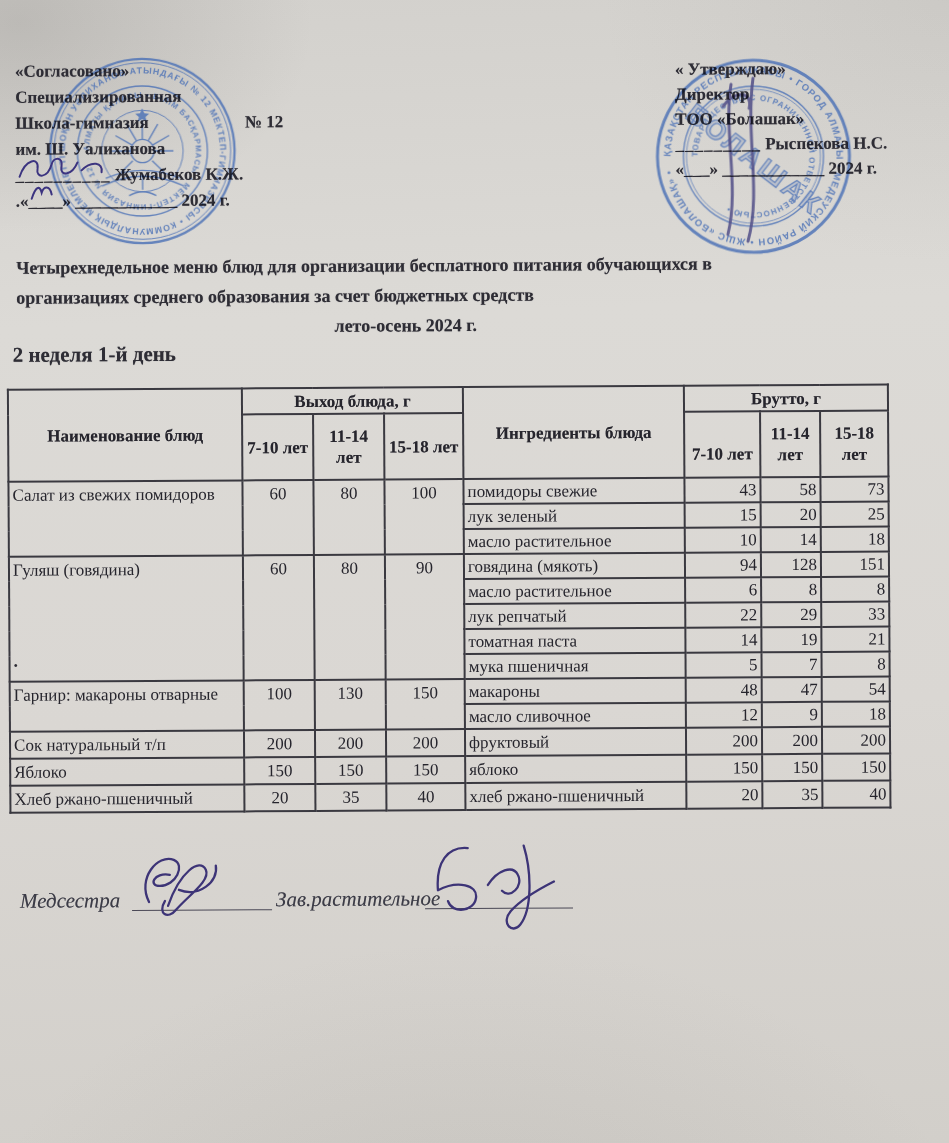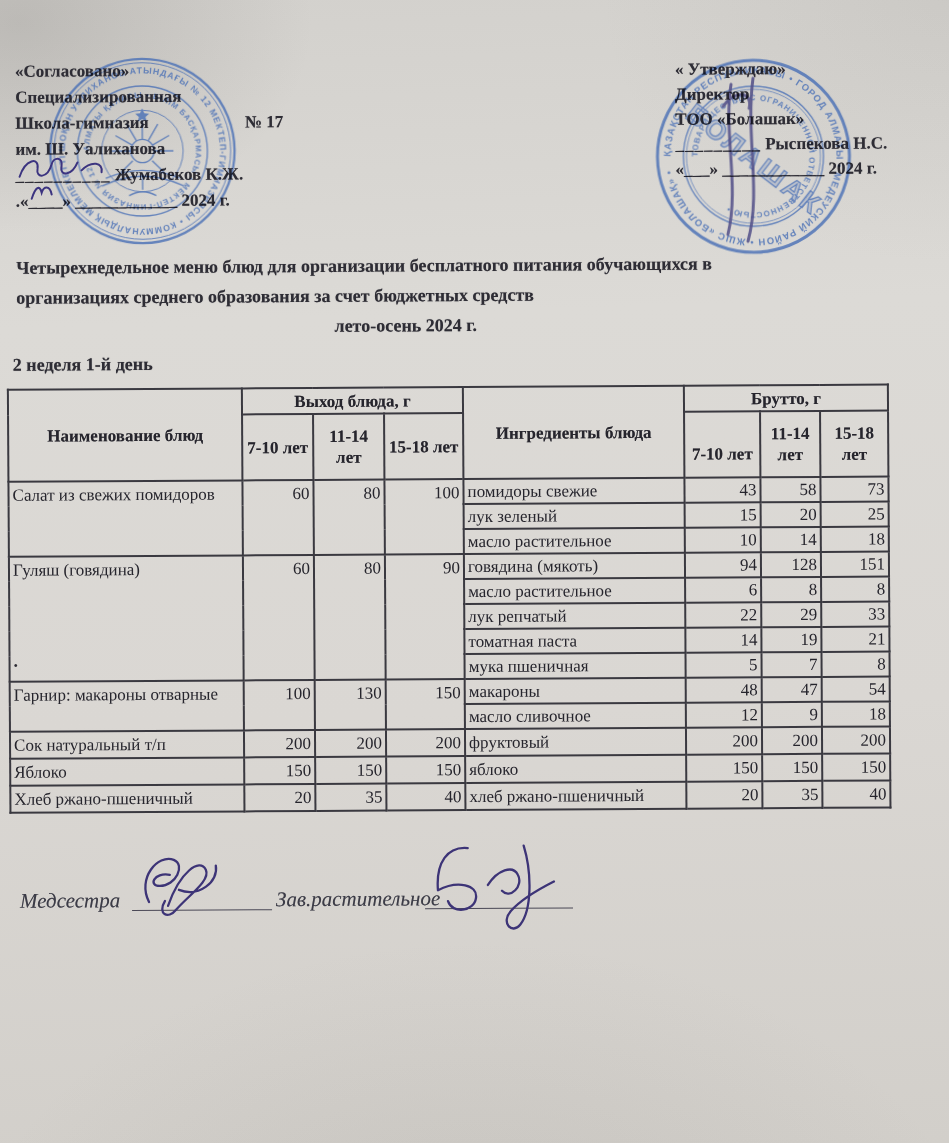--- a/index.html
+++ b/index.html
@@ -24,52 +24,52 @@
   .stamp{position:absolute;mix-blend-mode:multiply;opacity:.82;filter:blur(.3px);}
   .stamp-left{left:48px;top:52px;width:194px;height:194px;}
   .stamp-right{left:656px;top:58px;width:200px;height:200px;}
   .ring-text{fill:#4a70b6;font-family:"Liberation Sans",sans-serif;font-weight:bold;}
   
   .sig{position:absolute;}
   
   .title{position:absolute;left:18px;top:250px;width:920px;font-weight:bold;
     font-size:18px;line-height:30px;text-shadow:0 0 .7px rgba(46,45,53,.5);}
   .title .centered{margin-left:318px;}
-  .subtitle{position:absolute;left:14px;top:352px;font-weight:bold;font-size:18px;
+  .subtitle{position:absolute;left:14px;top:340px;font-weight:bold;font-size:21px;
     text-shadow:0 0 .7px rgba(46,45,53,.5);}
   
   .menu{position:absolute;left:8px;top:386px;border-collapse:collapse;table-layout:fixed;
     width:880px;font-size:17px;color:#26252d;}
   .menu td{border:2px solid #3a3940;padding:0 3px;overflow:hidden;}
   .h1{height:26px;} .h2{height:66px;} .r{height:25px;}
   .th{font-weight:bold;text-align:center;vertical-align:middle;line-height:21px;
     text-shadow:0 0 .6px rgba(38,37,45,.45);}
   .bn{white-space:nowrap;vertical-align:bottom;padding-bottom:12px !important;}
   .tn{text-align:left;vertical-align:top;padding:0 4px;line-height:25px;}
-  .tv{text-align:right;vertical-align:top;line-height:25px;margin-left:21px;}
+  .tv{text-align:center;vertical-align:top;line-height:25px;margin-left:21px;}
   .ti{text-align:left;padding-left:6px;vertical-align:middle;}
   .tc{text-align:right;vertical-align:middle;}
   
   .flabel{position:absolute;font-style:italic;font-size:21px;color:#3c3c47;
     text-shadow:0 0 .6px rgba(60,60,71,.4);}
   .sline{position:absolute;border-bottom:1.6px solid #4a4856;height:20px;}
   .dot-mark{position:absolute;left:13px;top:648px;font-size:18px;font-weight:bold;}
 </style>
 </head>
 <body>
 
 <div class="paper"></div>
 <div class="sheet">
 
   <div class="hdr hdr-left">
     <div class="line">«Согласовано»</div>
     <div class="line">Специализированная</div>
     <div class="line split">
       <span>Школа-гимназия</span>
-      <span>№ 17</span>
+      <span>№ 12</span>
     </div>
     <div class="line">им. Ш. Уалиханова</div>
     <div class="line">
       <span class="blank">__________</span>
       <span>Жумабеков К.Ж.</span>
     </div>
     <div class="line">.«____» ____________ 2024 г.</div>
   </div>
 
   <div class="hdr hdr-right">

